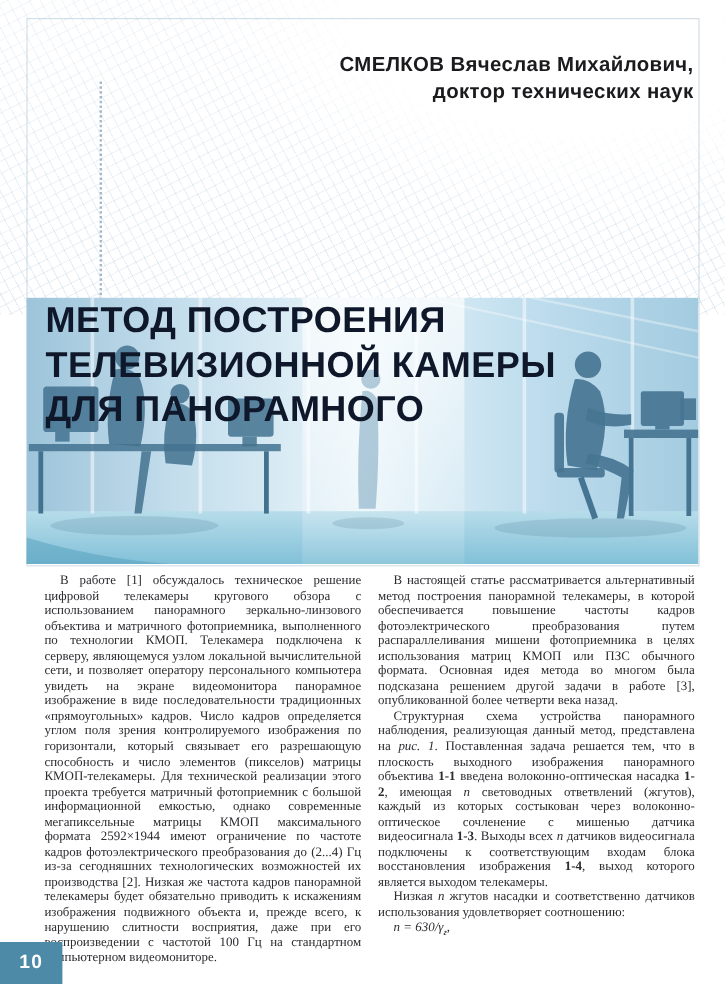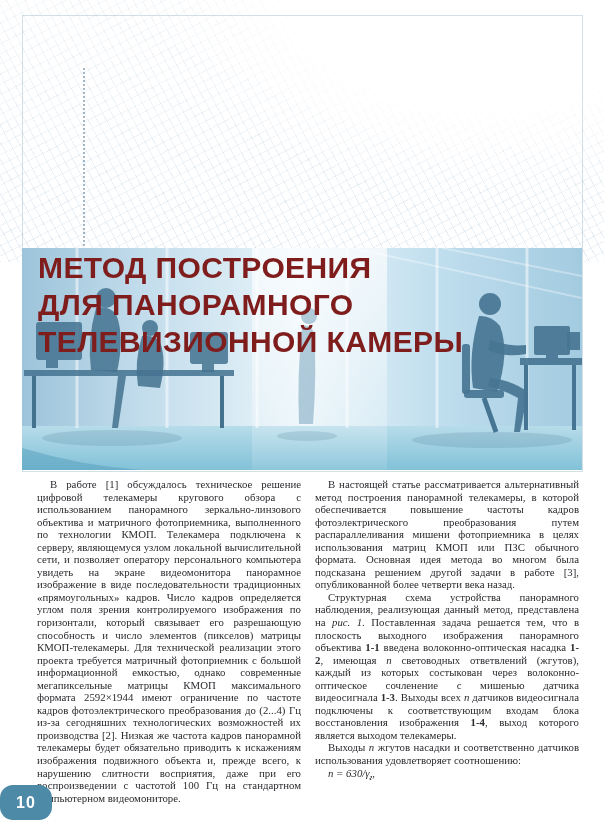--- a/index.html
+++ b/index.html
@@ -31,36 +31,36 @@
   .author{
     position:absolute;right:26px;top:42px;text-align:right;
     font-family:"Liberation Sans","DejaVu Sans",sans-serif;
     font-weight:bold;font-size:17px;line-height:23px;color:#1b1b1e;
     letter-spacing:.3px;
   }
   .photo{position:absolute;left:22px;top:248px;width:560px;height:222px;}
   .title{
     position:absolute;left:38px;top:249px;width:540px;
     font-family:"Liberation Sans","DejaVu Sans",sans-serif;
-    font-weight:bold;font-size:30px;line-height:37px;color:#7f1d1d;
+    font-weight:bold;font-size:30px;line-height:37px;color:#0f172a;
     letter-spacing:.4px;text-transform:uppercase;
   }
   .columns{
     position:absolute;left:37px;top:478px;width:542px;
     display:flex;gap:14px;
     color:#2b2b30;font-size:10.8px;line-height:12.55px;
   }
   .col{width:264px;text-align:justify;}
   .col p{margin:0;text-indent:13px;}
   .col p.formula{text-align:left;}
   .page-num{
     position:absolute;left:0;top:785px;width:52px;height:35px;
     display:flex;align-items:center;justify-content:center;
     font-family:"Liberation Sans","DejaVu Sans",sans-serif;
-    font-weight:bold;font-size:16px;color:#ffffff;letter-spacing:1px;border-radius:13px;
+    font-weight:bold;font-size:16px;color:#ffffff;letter-spacing:1px;
   }
   sub{font-size:7.5px;}
 </style>
 </head>
 <body>
 
 <div class="page">
 
   <div class="mesh"></div>
   <div class="mesh-fade"></div>
@@ -142,35 +142,39 @@
 
       <g fill="#2f637f" fill-opacity="0.16">
         <ellipse cx="90" cy="190" rx="70" ry="8"></ellipse>
         <ellipse cx="470" cy="192" rx="80" ry="8"></ellipse>
         <ellipse cx="285" cy="188" rx="30" ry="5"></ellipse>
       </g>
       <path d="M0 200 q60 18 120 22 l-120 0 z" fill="#4e9ab8" fill-opacity="0.45"></path>
     </svg>
   </div>
 
+  <div class="author">
+    <div>СМЕЛКОВ Вячеслав Михайлович,</div>
+    <div>доктор технических наук</div>
+  </div>
 
   <div class="title">
     <div>МЕТОД ПОСТРОЕНИЯ</div>
+    <div>ТЕЛЕВИЗИОННОЙ КАМЕРЫ</div>
     <div>ДЛЯ ПАНОРАМНОГО</div>
-    <div>ТЕЛЕВИЗИОННОЙ КАМЕРЫ</div>
   </div>
 
   <div class="columns">
     <div class="col">
         <p><span>В работе [1] обсуждалось техническое решение цифровой телекамеры кругового обзора с использованием панорамного зеркально-линзового объектива и матричного фотоприемника, выполненного по технологии КМОП. Телекамера подключена к серверу, являющемуся узлом локальной вычислительной сети, и позволяет оператору персонального компьютера увидеть на экране видеомонитора панорамное изображение в виде последовательности традиционных «прямоугольных» кадров. Число кадров определяется углом поля зрения контролируемого изображения по горизонтали, который связывает его разрешающую способность и число элементов (пикселов) матрицы КМОП-телекамеры. Для технической реализации этого проекта требуется матричный фотоприемник с большой информационной емкостью, однако современные мегапиксельные матрицы КМОП максимального формата 2592×1944 имеют ограничение по частоте кадров фотоэлектрического преобразования до (2...4) Гц из-за сегодняшних технологических возможностей их производства [2]. Низкая же частота кадров панорамной телекамеры будет обязательно приводить к искажениям изображения подвижного объекта и, прежде всего, к нарушению слитности восприятия, даже при его воспроизведении с частотой 100 Гц на стандартном компьютерном видеомониторе.</span></p>
       </div>
     <div class="col">
         <p><span>В настоящей статье рассматривается альтернативный метод построения панорамной телекамеры, в которой обеспечивается повышение частоты кадров фотоэлектрического преобразования путем распараллеливания мишени фотоприемника в целях использования матриц КМОП или ПЗС обычного формата. Основная идея метода во многом была подсказана решением другой задачи в работе [3], опубликованной более четверти века назад.</span></p>
         <p><span>Структурная схема устройства панорамного наблюдения, реализующая данный метод, представлена на </span><span style="font-style: italic;">рис. 1</span><span>. Поставленная задача решается тем, что в плоскость выходного изображения панорамного объектива </span><span style="font-weight: bold;">1-1</span><span> введена волоконно-оптическая насадка </span><span style="font-weight: bold;">1-2</span><span>, имеющая </span><span style="font-style: italic;">n</span><span> световодных ответвлений (жгутов), каждый из которых состыкован через волоконно-оптическое сочленение с мишенью датчика видеосигнала </span><span style="font-weight: bold;">1-3</span><span>. Выходы всех </span><span style="font-style: italic;">n</span><span> датчиков видеосигнала подключены к соответствующим входам блока восстановления изображения </span><span style="font-weight: bold;">1-4</span><span>, выход которого является выходом телекамеры.</span></p>
-        <p><span>Выходы </span><span style="font-style: italic;">n</span><span> жгутов насадки и соответственно датчиков использования удовлетворяет соотношению:</span></p>
+        <p><span>Низкая </span><span style="font-style: italic;">n</span><span> жгутов насадки и соответственно датчиков использования удовлетворяет соотношению:</span></p>
         <p class="formula"><span style="font-style: italic;">n = 630/γ</span><sub style="font-style: italic; font-weight: bold;">г</sub><span>,</span></p>
       </div>
   </div>
 
   <div class="page-num" id="page-num-box" style="background: rgb(77, 138, 167);">
     <span>10</span>
   </div>
 
 </div>
 

